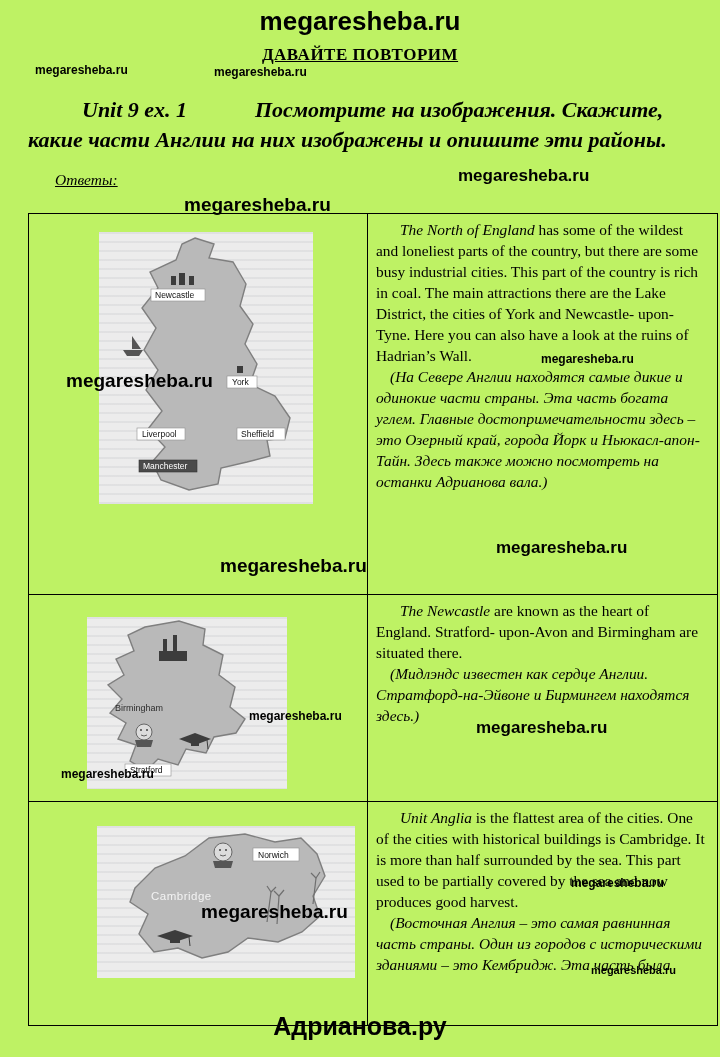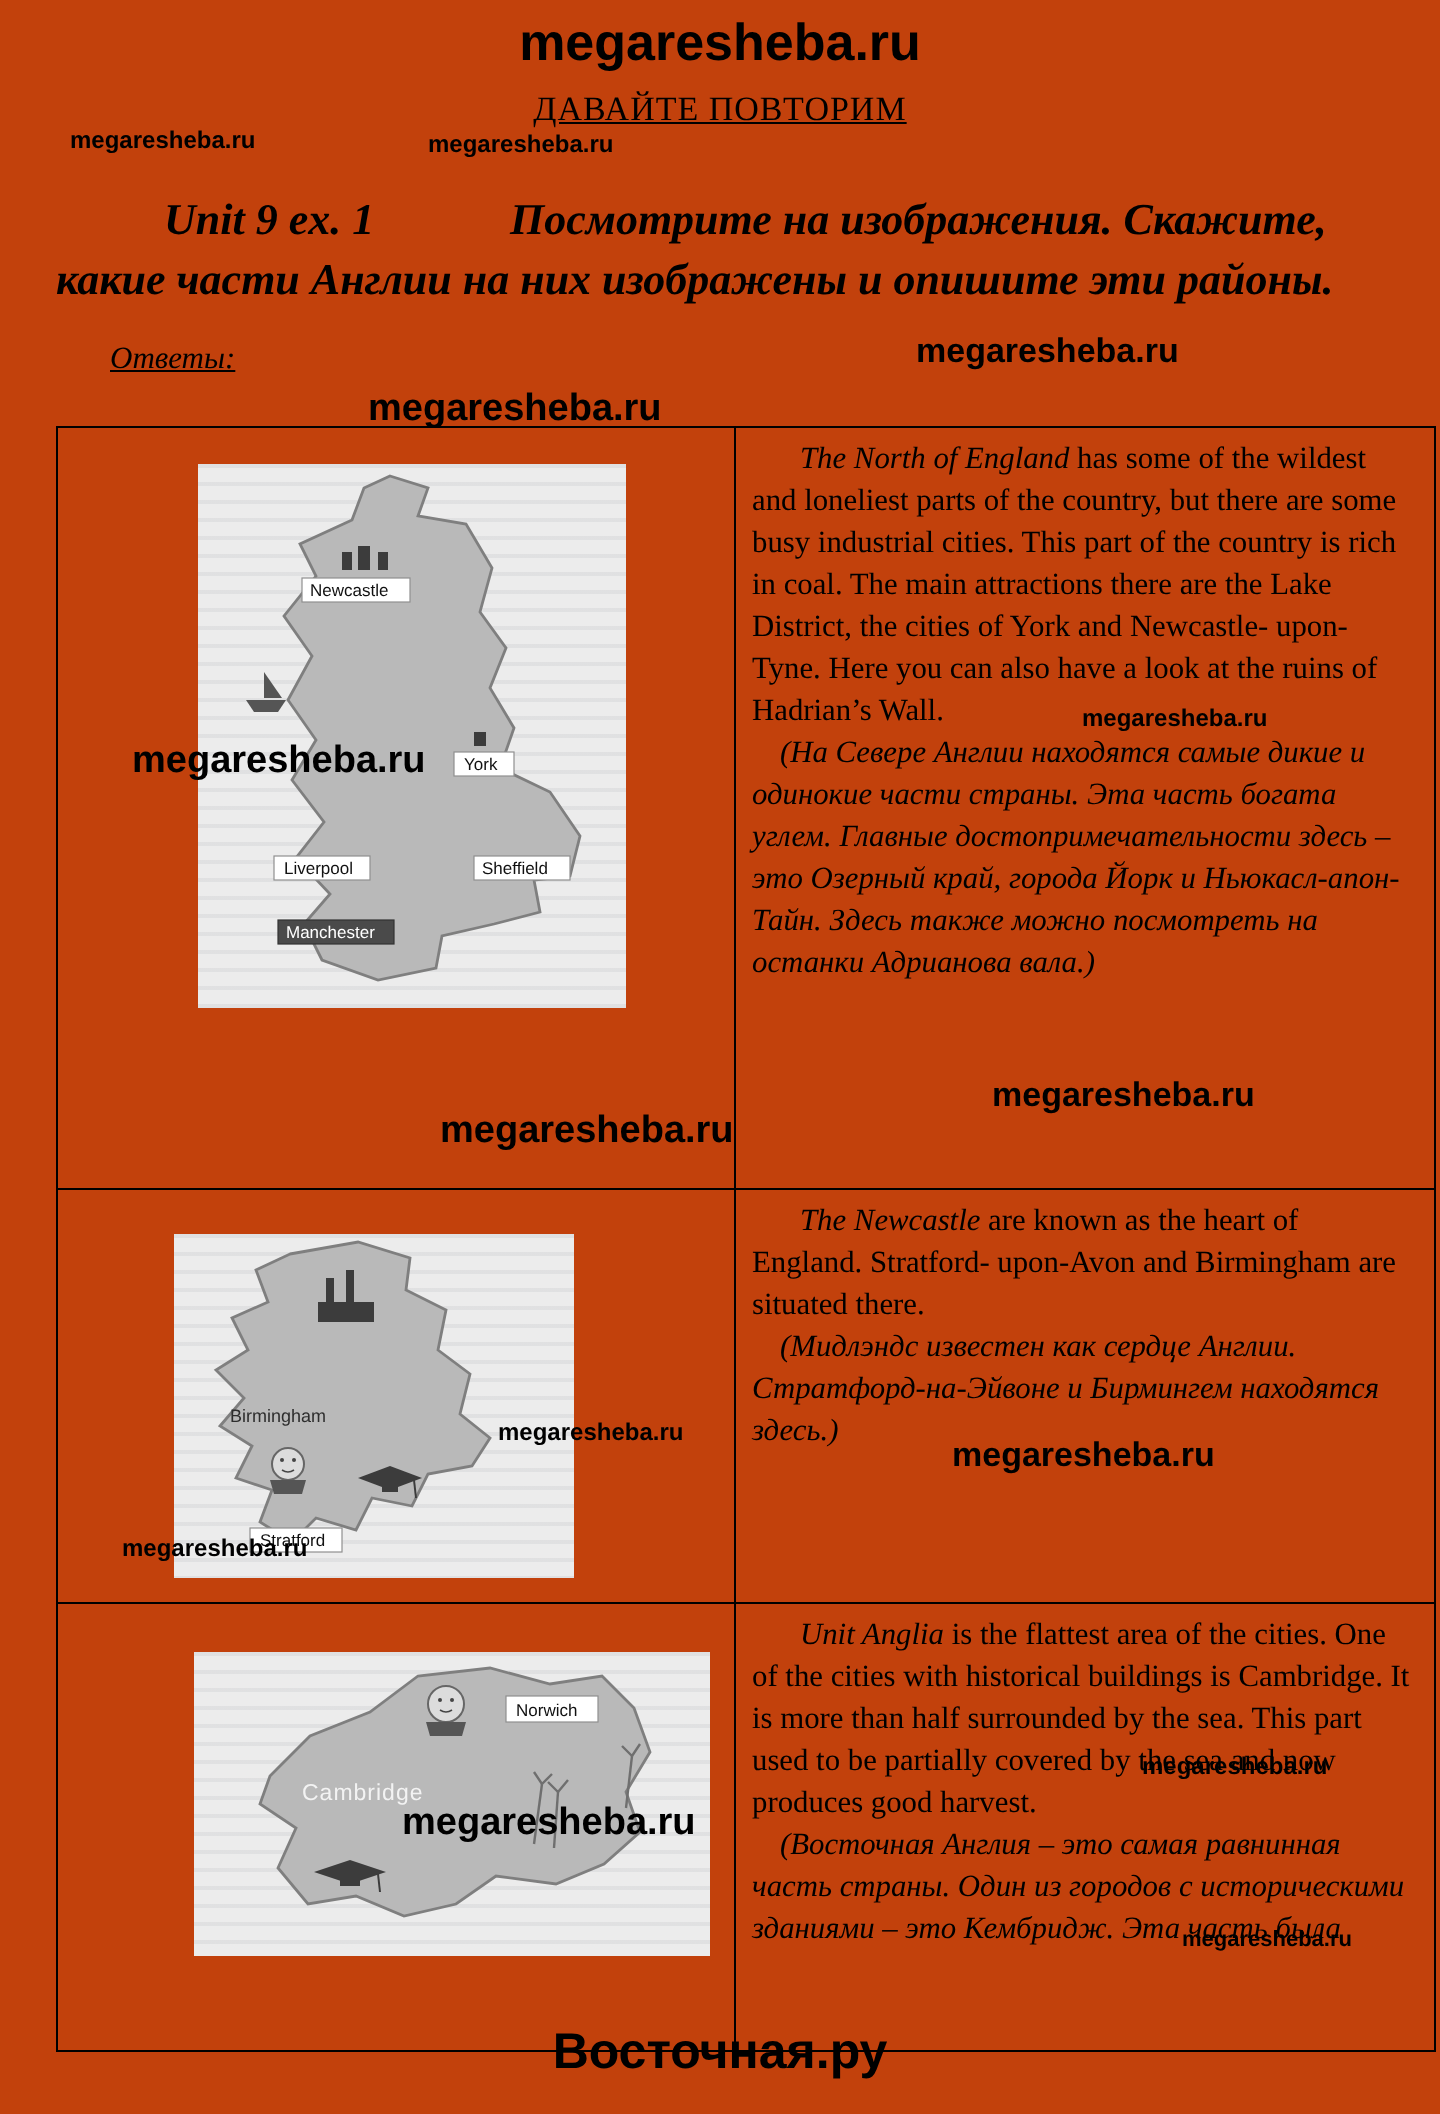--- a/index.html
+++ b/index.html
@@ -1,27 +1,27 @@
 <!DOCTYPE html>
 <html><head>
 <meta charset="utf-8">
 <style>
   * { margin:0; padding:0; box-sizing:border-box; }
   html,body { background:#fff; }
   .page {
     position:relative; width:720px; height:1057px; margin:0 auto;
-    background:#c2410c; color:#000; overflow:hidden;
+    background:#bef264; color:#000; overflow:hidden;
     font-family:"Liberation Serif", serif;
   }
   .site-title {
     text-align:center; font-family:"Liberation Sans", sans-serif;
     font-weight:bold; font-size:26px; padding-top:6px;
   }
   .heading {
-    text-align:center; font-weight:normal; font-size:17px;
+    text-align:center; font-weight:bold; font-size:17px;
     text-decoration:underline; margin-top:8px; letter-spacing:.5px;
   }
   .task {
     margin:30px 28px 0 28px; text-indent:27px;
     font-weight:bold; font-style:italic; font-size:22px; line-height:1.35;
   }
   .task-label { display:inline-block; width:200px; }
   .answers {
     margin:17px 0 0 55px; font-style:italic; font-size:15.5px;
     text-decoration:underline;
@@ -219,14 +219,14 @@
   <span class="wm wm-lg wm-f">megaresheba.ru</span>
   <span class="wm wm-md wm-g">megaresheba.ru</span>
   <span class="wm wm-lg wm-h">megaresheba.ru</span>
   <span class="wm wm-sm wm-i">megaresheba.ru</span>
   <span class="wm wm-md wm-j">megaresheba.ru</span>
   <span class="wm wm-sm wm-k">megaresheba.ru</span>
   <span class="wm wm-sm wm-l">megaresheba.ru</span>
   <span class="wm wm-lg wm-m">megaresheba.ru</span>
   <span class="wm wm-xs wm-n">megaresheba.ru</span>
 
-  <div class="footer">Восточная.ру</div>
+  <div class="footer">Адрианова.ру</div>
 </div>
 
 </body></html>

